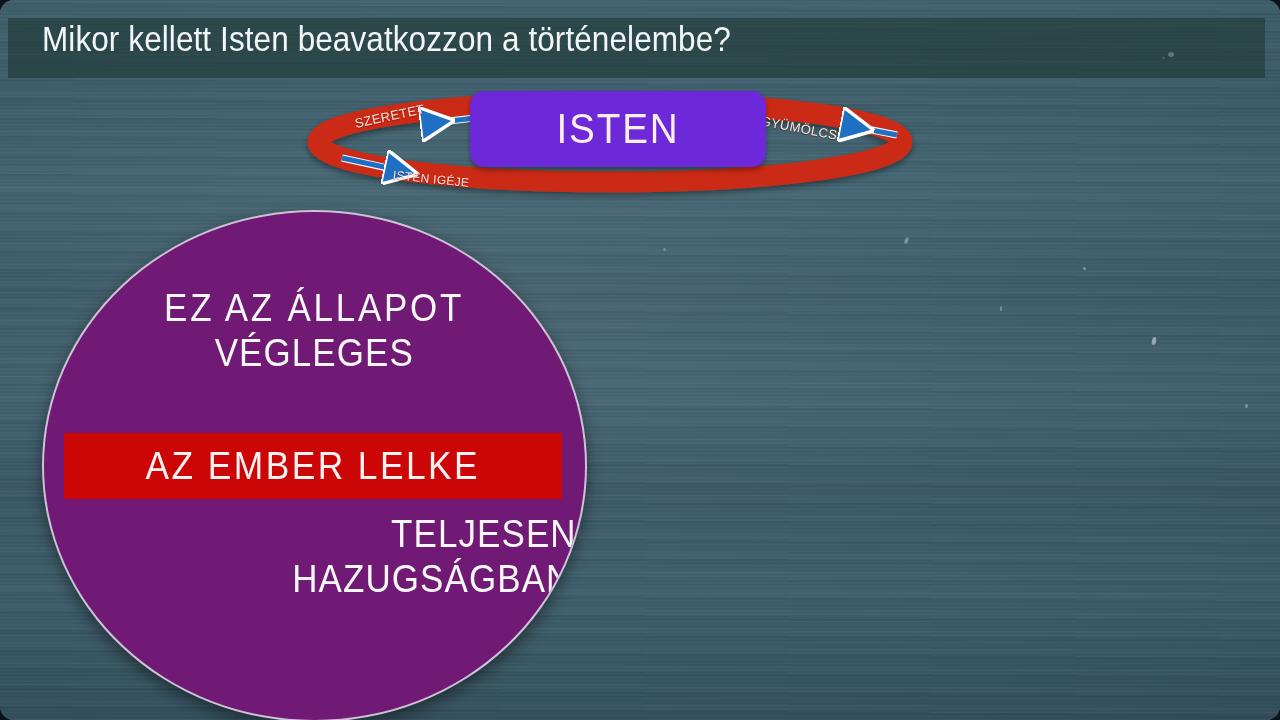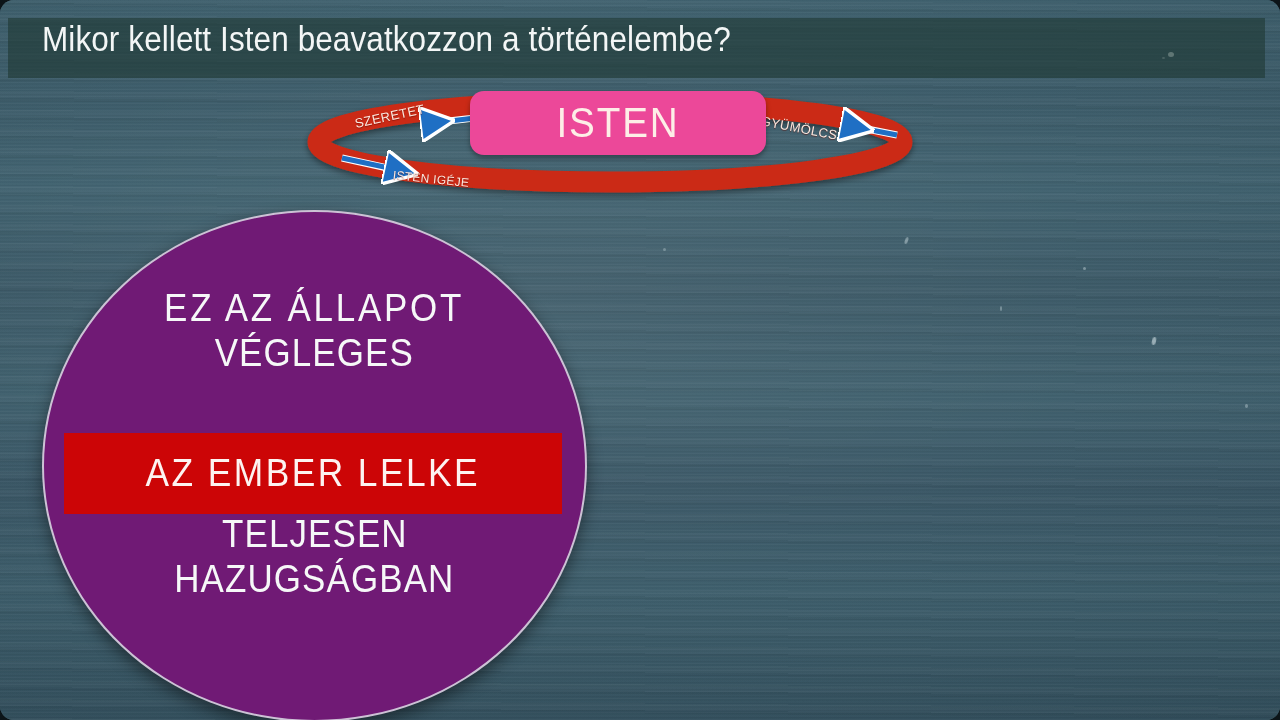--- a/index.html
+++ b/index.html
@@ -150,22 +150,22 @@
     letter-spacing: 0.4px;
     transform: rotate(11deg);
     transform-origin: left center;
   }
 
   .isten-box {
     position: absolute;
     left: 470px;
     top: 91px;
     width: 296px;
-    height: 64px;
-    background: #ec4899;
+    height: 76px;
+    background: #6d28d9;
     border-radius: 14px;
     box-shadow: 0 3px 5px rgba(0,0,0,0.35);
   }
   .isten-label {
     position: absolute;
     inset: 0;
     display: flex;
     align-items: center;
     justify-content: center;
     color: #fdeee7;
@@ -210,21 +210,21 @@
     white-space: nowrap;
     transform: scaleX(0.92);
   }
   .circle-line.sp { letter-spacing: 3px; }
 
   .red-band {
     position: absolute;
     left: 20px;
     top: 221px;
     width: 498px;
-    height: 81px;
+    height: 66px;
     background: #cc0506;
     display: flex;
     align-items: center;
     justify-content: center;
   }
   .red-band-text {
     color: #fdf3f1;
     font-family: "Liberation Sans", sans-serif;
     font-weight: 400;
     font-size: 38px;
@@ -232,21 +232,21 @@
     white-space: nowrap;
     transform: scaleX(0.93);
   }
   .bottom-lines {
     position: absolute;
     left: 0;
     right: 0;
     top: 300px;
     display: flex;
     flex-direction: column;
-    align-items: center;
+    align-items: flex-end;
   }
 </style>
 </head>
 <body>
 
 <div id="slide">
 
   <div class="bg-base"></div>
   <div class="bg-grain"></div>
   <div class="bg-grain2"></div>

